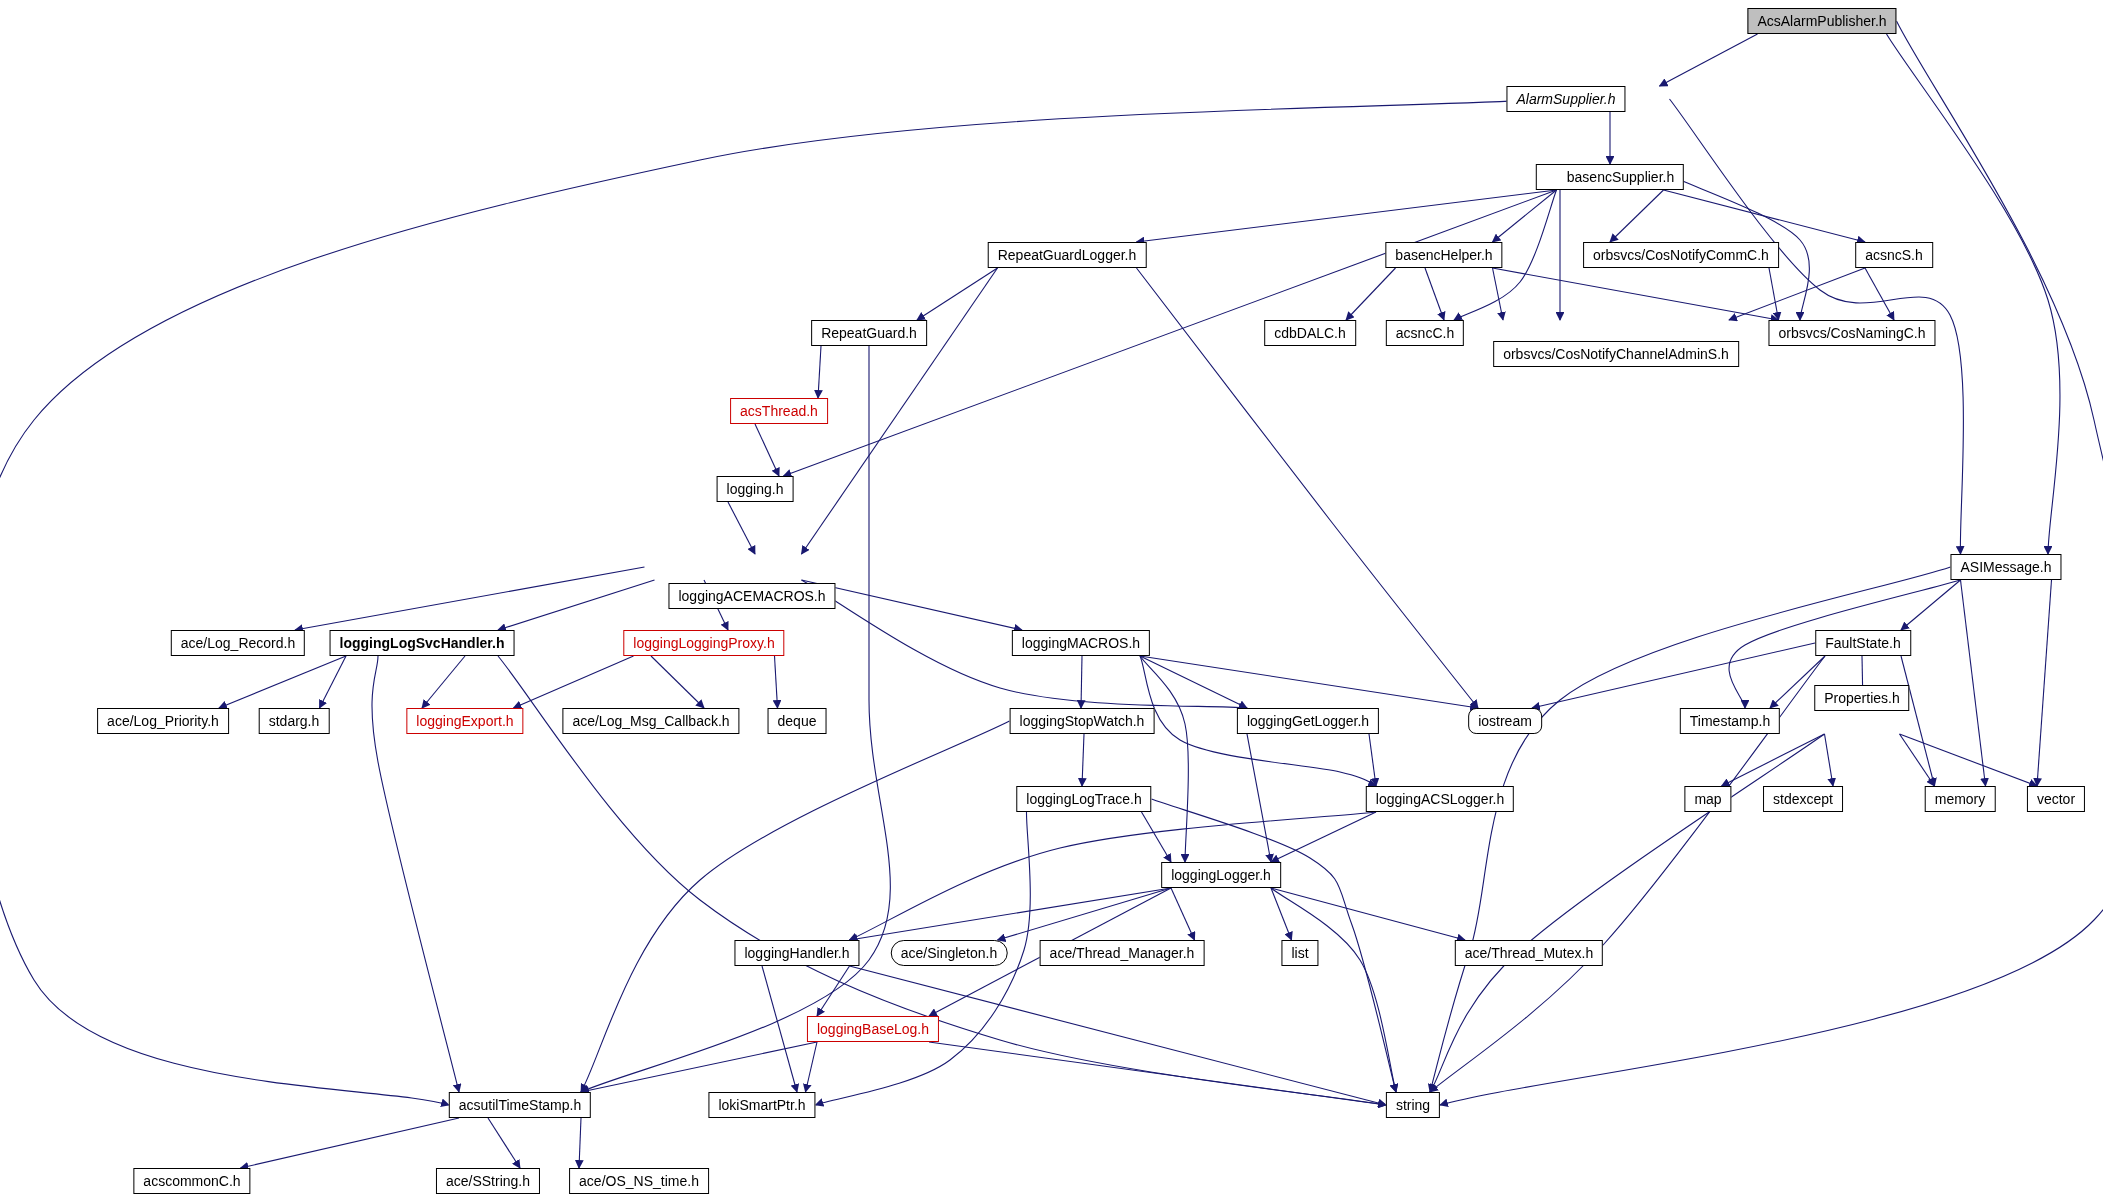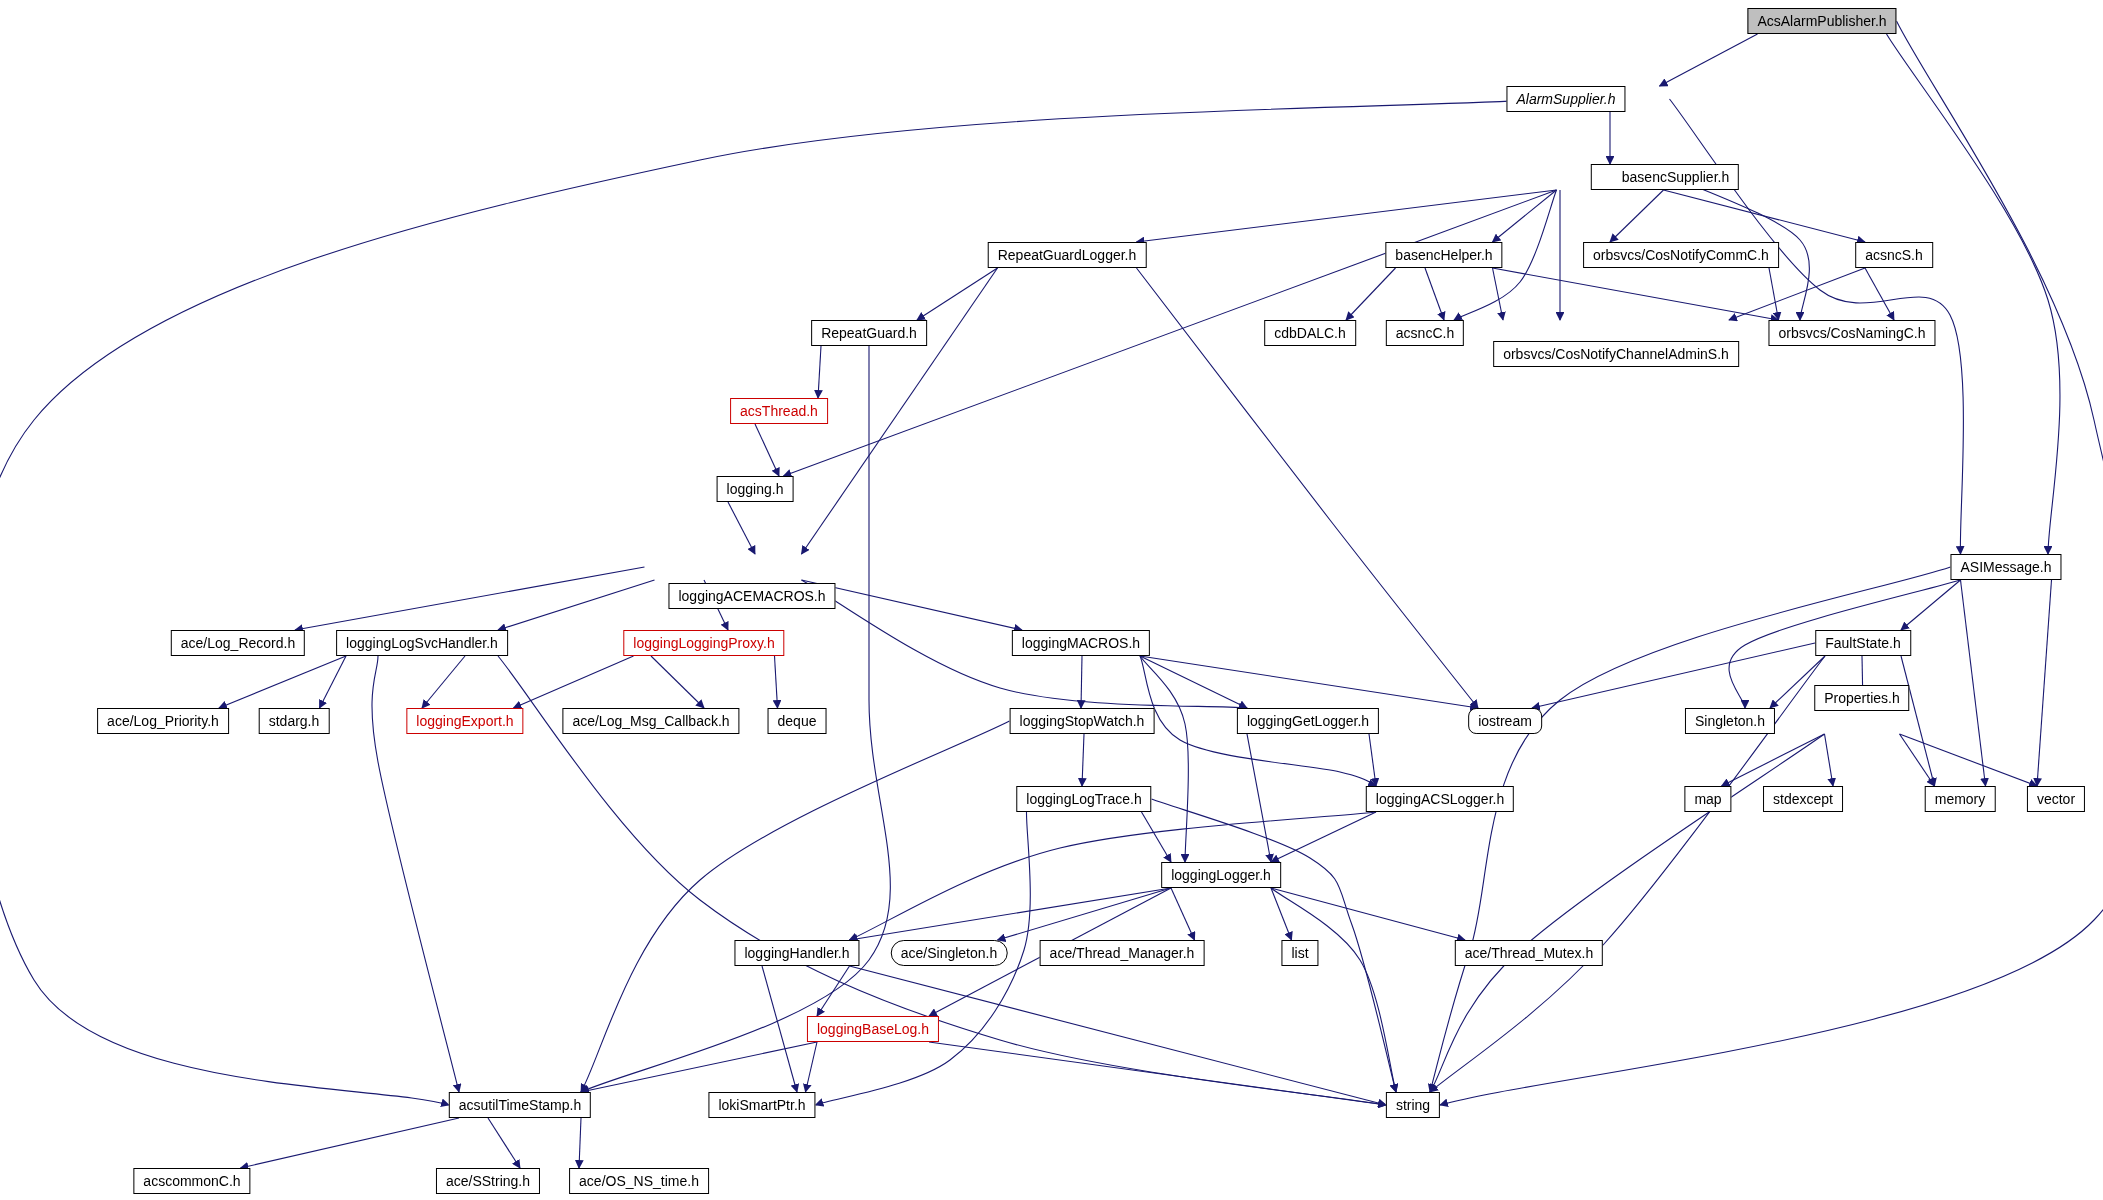--- a/index.html
+++ b/index.html
@@ -127,48 +127,48 @@
       <path d="M1825,656 C1788.1666666666667,704 1669.8333333333333,871.3333333333334 1604,944 C1538.1666666666667,1016.6666666666666 1459,1067.3333333333333 1430,1092" class="edge" marker-end="url(#arrow)"></path>
       <path d="M1824.5,734 L1721.5,786" class="edge" marker-end="url(#arrow)"></path>
       <path d="M1824.5,734 L1833,786" class="edge" marker-end="url(#arrow)"></path>
       <path d="M1899.5,734 L1934.5,786" class="edge" marker-end="url(#arrow)"></path>
       <path d="M1899.5,734 L2037,786" class="edge" marker-end="url(#arrow)"></path>
       <path d="M1824.5,734 C1773.75,770 1585.75,890.3333333333334 1520,950 C1454.25,1009.6666666666666 1445,1068.3333333333333 1430,1092" class="edge" marker-end="url(#arrow)"></path>
     </svg>
   <div id="node-layer">
       <div class="node root" style="left: 1822px; top: 8px;">AcsAlarmPublisher.h</div>
       <div class="node" style="left: 1566px; top: 86px; font-style: italic;">AlarmSupplier.h</div>
-      <div class="node" style="left: 1665px; top: 164px; padding-left: 30px;">basencSupplier.h</div>
+      <div class="node" style="left: 1610px; top: 164px; padding-left: 30px;">basencSupplier.h</div>
       <div class="node" style="left: 1067px; top: 242px;">RepeatGuardLogger.h</div>
       <div class="node" style="left: 1444px; top: 242px;">basencHelper.h</div>
       <div class="node" style="left: 1681px; top: 242px;">orbsvcs/CosNotifyCommC.h</div>
       <div class="node" style="left: 1894px; top: 242px;">acsncS.h</div>
       <div class="node" style="left: 1310px; top: 320px;">cdbDALC.h</div>
       <div class="node" style="left: 1425px; top: 320px;">acsncC.h</div>
       <div class="node" style="left: 1616px; top: 320px; margin-top: 21px;">orbsvcs/CosNotifyChannelAdminS.h</div>
       <div class="node" style="left: 1852px; top: 320px;">orbsvcs/CosNamingC.h</div>
       <div class="node" style="left: 869px; top: 320px;">RepeatGuard.h</div>
       <div class="node trunc" style="left: 779px; top: 398px;">acsThread.h</div>
       <div class="node" style="left: 755px; top: 476px;">logging.h</div>
       <div class="node" style="left: 752px; top: 554px; margin-top: 29px;">loggingACEMACROS.h</div>
       <div class="node" style="left: 2006px; top: 554px;">ASIMessage.h</div>
       <div class="node" style="left: 238px; top: 630px;">ace/Log_Record.h</div>
-      <div class="node" style="left: 422px; top: 630px;">loggingLogSvcHandler.h</div>
+      <div class="node" style="left: 422px; top: 630px; font-weight: bold;">loggingLogSvcHandler.h</div>
       <div class="node trunc" style="left: 704px; top: 630px;">loggingLoggingProxy.h</div>
       <div class="node" style="left: 1081px; top: 630px;">loggingMACROS.h</div>
       <div class="node" style="left: 1863px; top: 630px;">FaultState.h</div>
       <div class="node" style="left: 163px; top: 708px;">ace/Log_Priority.h</div>
       <div class="node" style="left: 294px; top: 708px;">stdarg.h</div>
       <div class="node trunc" style="left: 465px; top: 708px;">loggingExport.h</div>
       <div class="node" style="left: 651px; top: 708px; text-align: right;">ace/Log_Msg_Callback.h</div>
       <div class="node" style="left: 797px; top: 708px;">deque</div>
       <div class="node" style="left: 1082px; top: 708px;">loggingStopWatch.h</div>
       <div class="node" style="left: 1308px; top: 708px;">loggingGetLogger.h</div>
       <div class="node" style="left: 1505px; top: 708px; border-radius: 8px;">iostream</div>
-      <div class="node" style="left: 1730px; top: 708px;">Singleton.h</div>
+      <div class="node" style="left: 1730px; top: 708px;">Timestamp.h</div>
       <div class="node" style="left: 1862px; top: 685px;">Properties.h</div>
       <div class="node" style="left: 1084px; top: 786px;">loggingLogTrace.h</div>
       <div class="node" style="left: 1440px; top: 786px;">loggingACSLogger.h</div>
       <div class="node" style="left: 1708px; top: 786px;">map</div>
       <div class="node" style="left: 1803px; top: 786px;">stdexcept</div>
       <div class="node" style="left: 1960px; top: 786px;">memory</div>
       <div class="node" style="left: 2056px; top: 786px;">vector</div>
       <div class="node" style="left: 1221px; top: 862px;">loggingLogger.h</div>
       <div class="node" style="left: 797px; top: 940px;">loggingHandler.h</div>
       <div class="node" style="left: 949px; top: 940px; border-radius: 13px;">ace/Singleton.h</div>

